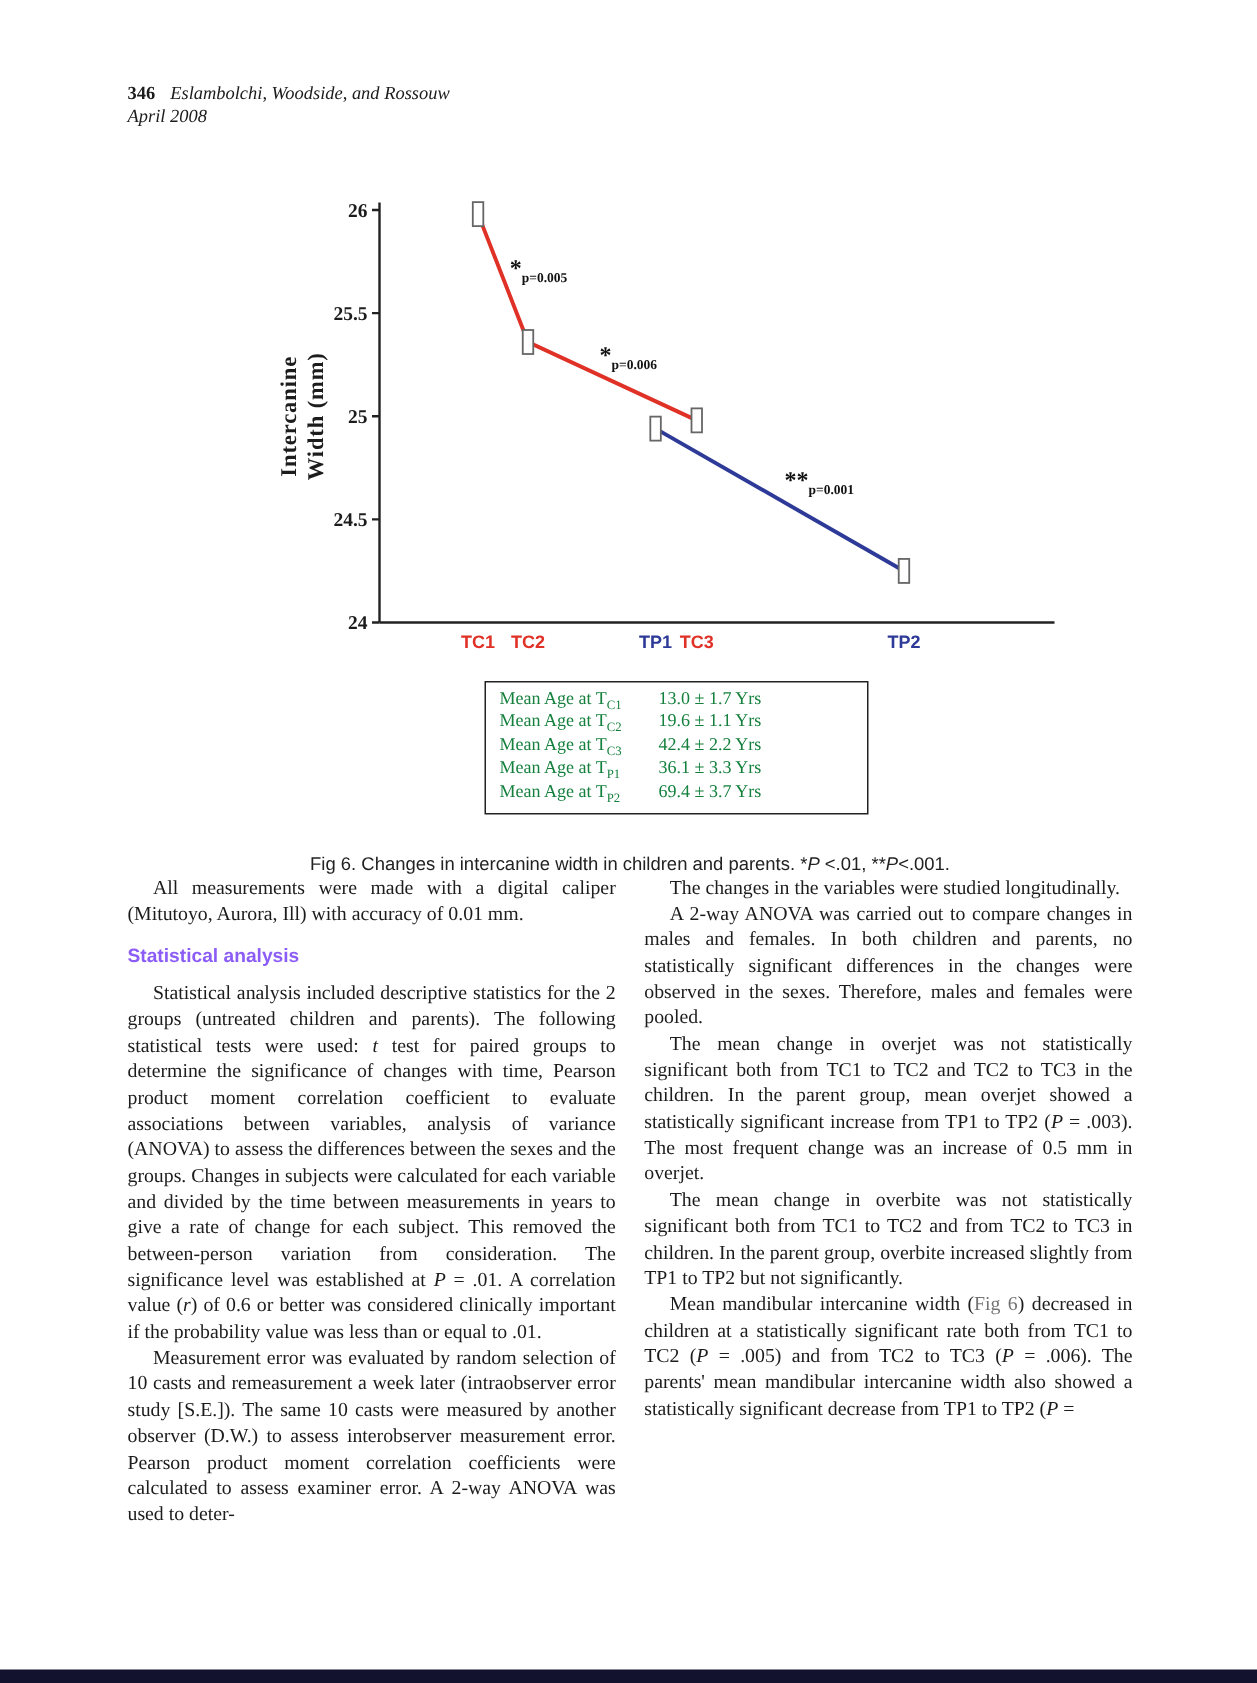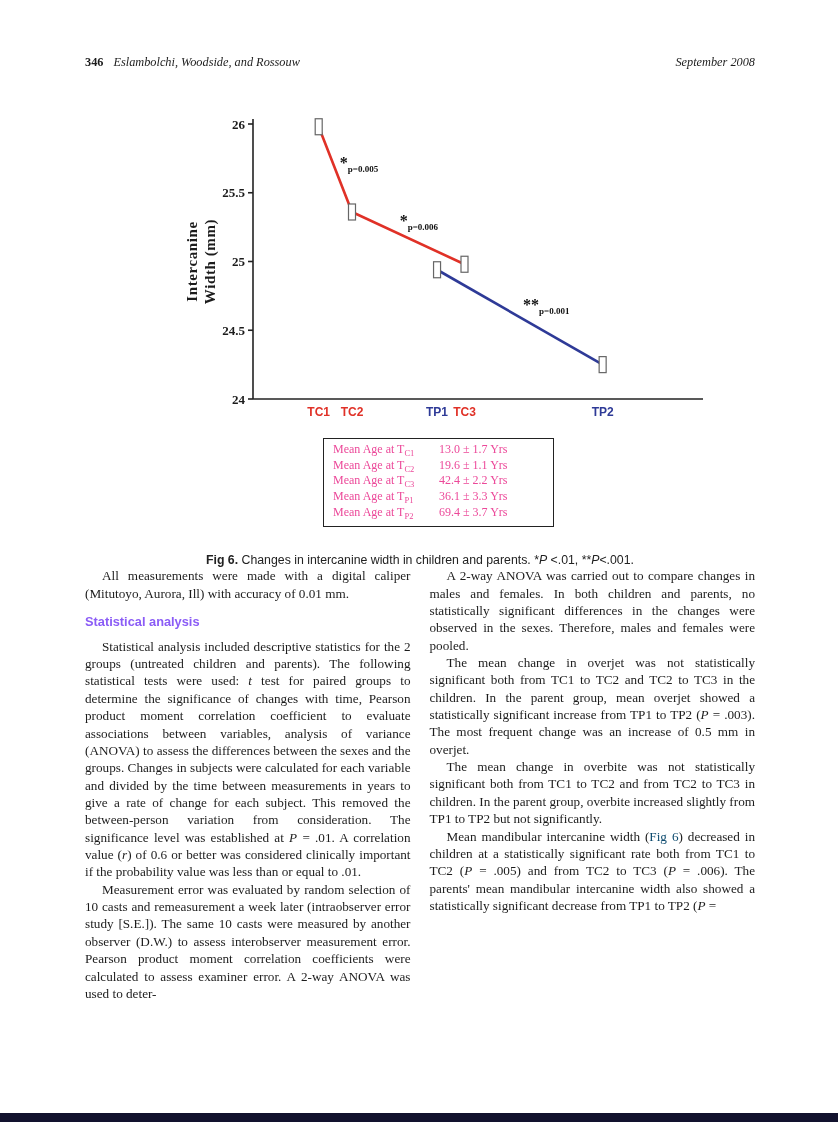--- a/index.html
+++ b/index.html
@@ -4,37 +4,37 @@
 <style>
   * { margin:0; padding:0; box-sizing:border-box; }
   html,body { background:#ffffff; }
   body {
     width:838px; height:1122px; position:relative; overflow:hidden;
     font-family:"Liberation Serif", serif; color:#1c1c1c;
   }
   .page { padding:55px 83px 0 85px; }
 
   
-  .header { display:flex; justify-content:space-between; align-items:flex-start; font-size:12.3px; line-height:1.25; }
+  .header { display:flex; align-items:flex-start; font-size:12.3px; line-height:1.25;flex-direction:column; }
   .page-num { font-weight:bold; margin-right:10px; }
   .authors { font-style:italic; }
   .header-right { text-align:right; font-style:italic; }
 
   
   .figure-area { margin-top:42px; margin-left:88px; width:560px; }
   #chart-svg { display:block; }
   #chart-svg .tick-label { font-family:"Liberation Serif",serif; font-weight:bold; font-size:13px; fill:#1c1c1c; }
   #chart-svg .x-label { font-family:"Liberation Sans",sans-serif; font-weight:bold; font-size:12px; }
   #chart-svg .axis-title { font-family:"Liberation Serif",serif; font-weight:bold; font-size:15px; letter-spacing:0.6px; fill:#1c1c1c; }
   #chart-svg .annot-star { font-family:"Liberation Serif",serif; font-weight:bold; font-size:16px; fill:#111; }
   #chart-svg .annot-label { font-family:"Liberation Serif",serif; font-weight:bold; font-size:9px; fill:#111; }
 
   .legend-box {
-    margin:14px 12px 0 150px; width:231px; border:1.3px solid #222;
-    padding:4px 6px 5px 9px; font-size:12px; line-height:1.08; color:#ec4899;
+    margin:14px 12px 0 150px; width:256px; border:1.3px solid #222;
+    padding:4px 6px 5px 9px; font-size:12px; line-height:1.08; color:#15803d;
   }
   .legend-row { display:flex; }
   .legend-label { width:106px; white-space:nowrap; }
   .legend-sub { font-size:8.5px; }
   .legend-value { white-space:nowrap;font-family:Liberation Serif, serif; }
 
   .caption {
     margin-top:26px; text-align:center;
     font-family:"Liberation Sans",sans-serif; font-size:12.3px; color:#222;
   }
@@ -42,36 +42,36 @@
   
   .body-columns { display:flex; gap:19px; }
   .col { flex:1; font-size:13.2px; line-height:1.315; text-align:justify; }
   .body-para { margin:0; }
   .body-para.indent { text-indent:17px; }
   .section-heading {
     font-family:"Liberation Sans",sans-serif; font-weight:bold; font-size:12.8px;
     margin:12px 0 7px 0; text-align:left; color:#8b5cf6;
   }
   .it { font-style:italic; }
-  .bd { font-weight:bold;margin-top:28px; }
-  .link { color:#0c4a6e; }
+  .bd { font-weight:normal;margin-top:28px; }
+  .link { color:#737373; }
 
   .bottom-edge { position:absolute; left:0; bottom:0; width:100%; height:9px; background:#12122e; }
 </style>
 </head>
 <body>
 
 <div class="page">
 
   <div class="header">
     <div>
       <span class="page-num">346</span><span class="authors">Eslambolchi, Woodside, and Rossouw</span>
     </div>
     <div class="header-right">
-      <div>September 2008</div>
+      <div>April 2008</div>
     </div>
   </div>
 
   <div class="figure-area">
     <svg id="chart-svg" width="540" height="312">
         <line x1="80" y1="7" x2="80" y2="287" stroke="#222" stroke-width="1.6"></line>
         <line x1="80" y1="287" x2="530" y2="287" stroke="#222" stroke-width="1.6"></line>
         <line x1="75" y1="12" x2="80" y2="12" stroke="#222" stroke-width="1.6"></line>
         <text x="72" y="16.5" text-anchor="end" class="tick-label">26</text>
         <line x1="75" y1="80.75" x2="80" y2="80.75" stroke="#222" stroke-width="1.6"></line>
@@ -127,20 +127,21 @@
   <div class="caption"><span class="bd">Fig 6.</span><span> Changes in intercanine width in children and parents. *</span><span class="it">P</span><span> &lt;.01, **</span><span class="it">P</span><span>&lt;.001.</span></div>
 
   <div class="body-columns">
     <div class="col">
         <p class="body-para indent"><span>All measurements were made with a digital caliper (Mitutoyo, Aurora, Ill) with accuracy of 0.01 mm.</span></p>
         <div class="section-heading"><span>Statistical analysis</span></div>
         <p class="body-para indent"><span>Statistical analysis included descriptive statistics for the 2 groups (untreated children and parents). The following statistical tests were used: </span><span class="it">t</span><span> test for paired groups to determine the significance of changes with time, Pearson product moment correlation coefficient to evaluate associations between variables, analysis of variance (ANOVA) to assess the differences between the sexes and the groups. Changes in subjects were calculated for each variable and divided by the time between measurements in years to give a rate of change for each subject. This removed the between-person variation from consideration. The significance level was established at </span><span class="it">P</span><span> = .01. A correlation value (</span><span class="it">r</span><span>) of 0.6 or better was considered clinically important if the probability value was less than or equal to .01.</span></p>
         <p class="body-para indent"><span>Measurement error was evaluated by random selection of 10 casts and remeasurement a week later (intraobserver error study [S.E.]). The same 10 casts were measured by another observer (D.W.) to assess interobserver measurement error. Pearson product moment correlation coefficients were calculated to assess examiner error. A 2-way ANOVA was used to deter-</span></p>
       </div>
     <div class="col">
+        <p class="body-para indent"><span>The changes in the variables were studied longitudinally.</span></p>
         <p class="body-para indent"><span>A 2-way ANOVA was carried out to compare changes in males and females. In both children and parents, no statistically significant differences in the changes were observed in the sexes. Therefore, males and females were pooled.</span></p>
         <p class="body-para indent"><span>The mean change in overjet was not statistically significant both from TC1 to TC2 and TC2 to TC3 in the children. In the parent group, mean overjet showed a statistically significant increase from TP1 to TP2 (</span><span class="it">P</span><span> = .003). The most frequent change was an increase of 0.5 mm in overjet.</span></p>
         <p class="body-para indent"><span>The mean change in overbite was not statistically significant both from TC1 to TC2 and from TC2 to TC3 in children. In the parent group, overbite increased slightly from TP1 to TP2 but not significantly.</span></p>
         <p class="body-para indent"><span>Mean mandibular intercanine width (</span><span class="link">Fig 6</span><span>) decreased in children at a statistically significant rate both from TC1 to TC2 (</span><span class="it">P</span><span> = .005) and from TC2 to TC3 (</span><span class="it">P</span><span> = .006). The parents' mean mandibular intercanine width also showed a statistically significant decrease from TP1 to TP2 (</span><span class="it">P</span><span> =</span></p>
       </div>
   </div>
 
 </div>
 
 <div class="bottom-edge"></div>

